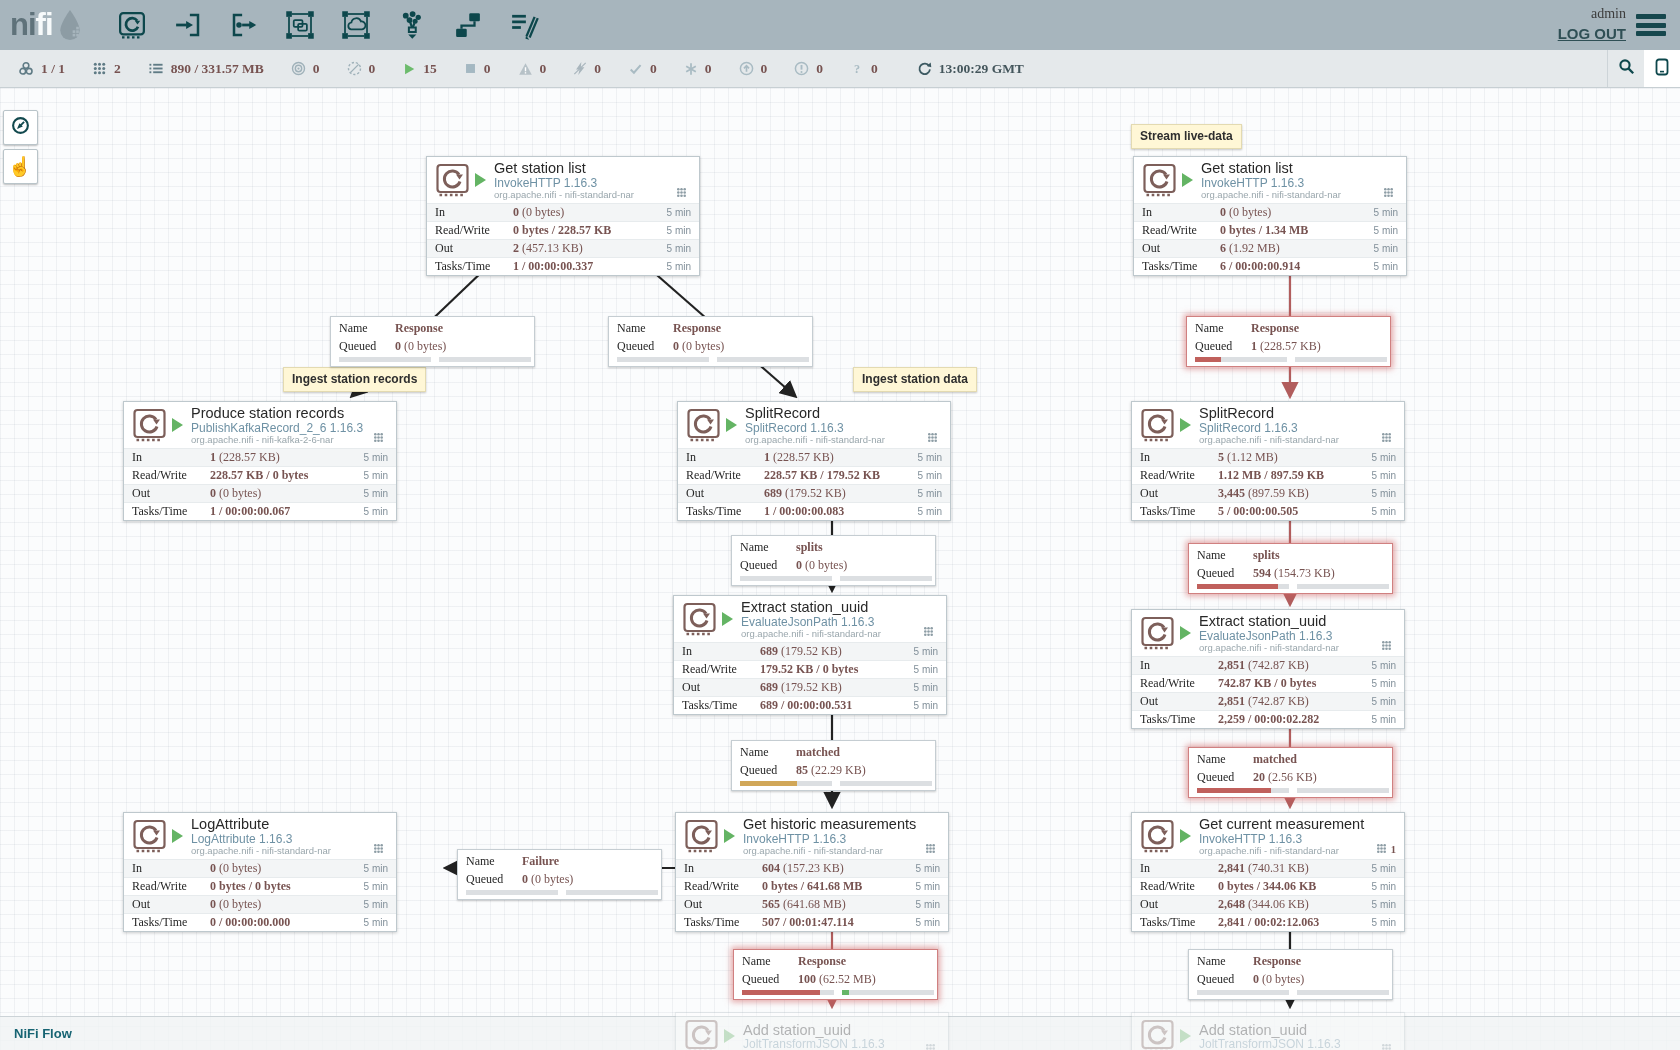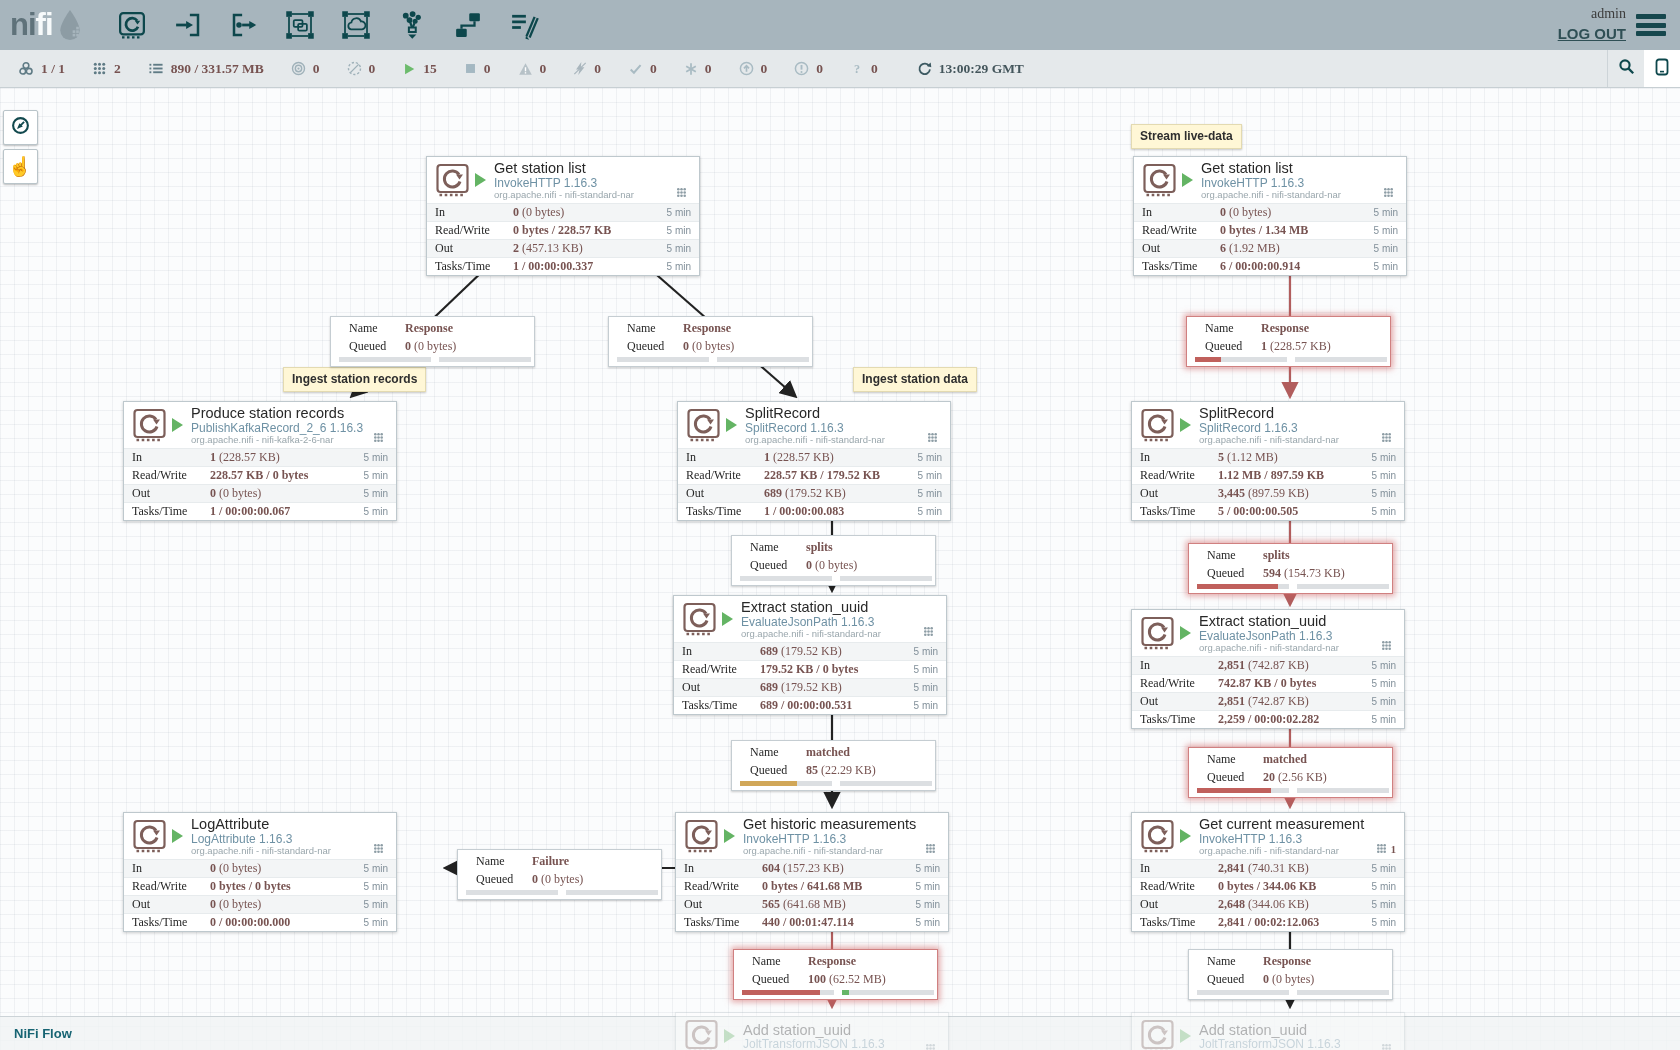--- a/index.html
+++ b/index.html
@@ -75,21 +75,21 @@
   .stat-value b{font-weight:bold;}
   .stat-window{position:absolute;right:8px;font-family:"Liberation Sans",sans-serif;
     font-size:10px;color:#82909a;}
   .processor.faded{opacity:.32;z-index:31;}
 
   
   .conn-label{position:absolute;width:205px;background:#fff;border:1px solid #c5cdd2;
     box-shadow:0 1px 2px rgba(0,0,0,.2);z-index:2;box-sizing:border-box;padding:2px 6px 4px 8px;cursor:pointer;}
   .conn-label.alarm{border:1px solid #d08080;box-shadow:0 0 6px 2px rgba(208,98,98,.55);}
   .conn-row{height:18px;display:flex;align-items:center;font-family:"Liberation Serif",serif;font-size:12px;}
-  .conn-key{width:56px;color:#262626;flex:none;margin-left:10px;}
+  .conn-key{width:56px;color:#262626;flex:none;}
   .conn-val{color:#775351;font-weight:bold;white-space:nowrap;}
   .conn-val i{font-style:normal;font-weight:normal;}
   .conn-bars{display:flex;gap:8px;margin-top:2px;}
   .bar{width:92px;height:5px;background:#dcdfe2;position:relative;overflow:hidden;flex:none;}
   .bar .fill{position:absolute;left:0;top:0;bottom:0;}
 
   
   .flow-label{position:absolute;background:#fff7d6;border:1px solid #e3dab1;z-index:2;
     font-size:12px;font-weight:bold;color:#2e2e2e;padding:4px 8px 5px 8px;
     box-shadow:0 1px 2px rgba(0,0,0,.22);cursor:pointer;white-space:nowrap;}
@@ -1067,21 +1067,21 @@
     <span class="stat-value"><b>0 bytes / 641.68 MB</b><i style="font-style:normal"></i></span>
     <span class="stat-window">5 min</span>
   </div>
           <div class="stat-row">
     <span class="stat-label">Out</span>
     <span class="stat-value"><b>565</b><i style="font-style:normal"> (641.68 MB)</i></span>
     <span class="stat-window">5 min</span>
   </div>
           <div class="stat-row">
     <span class="stat-label">Tasks/Time</span>
-    <span class="stat-value"><b>440 / 00:01:47.114</b><i style="font-style:normal"></i></span>
+    <span class="stat-value"><b>507 / 00:01:47.114</b><i style="font-style:normal"></i></span>
     <span class="stat-window">5 min</span>
   </div>
         </div>
   </div>
       <div class="processor" style="left: 123px; top: 724px;">
     <div class="proc-header">
       <span class="proc-icon">
         <svg width="37" height="36" viewBox="0 0 36 36">
               <rect x="3" y="3" width="30" height="27" rx="3" fill="none" stroke="currentColor" stroke-width="2.2"></rect>
               <path d="M24.5 12.5 A8 8 0 1 0 25.5 19.5" fill="none" stroke="currentColor" stroke-width="3"></path>

